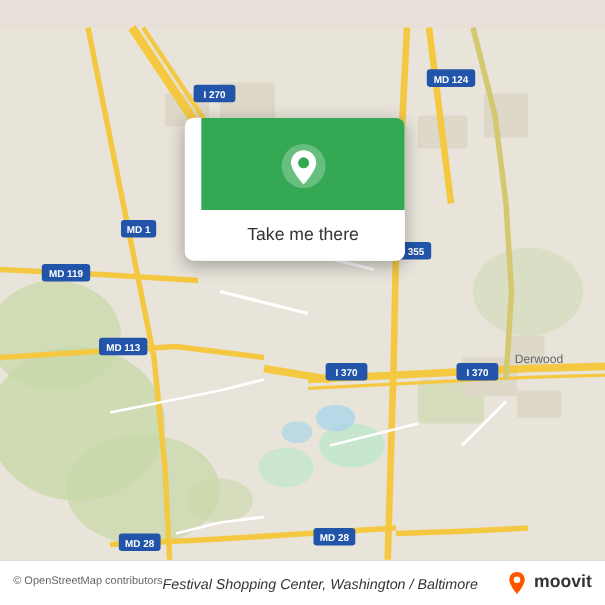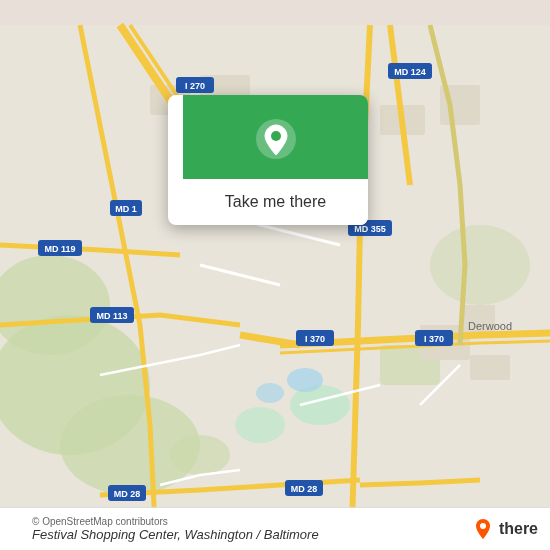--- a/index.html
+++ b/index.html
@@ -77,22 +77,20 @@
       background: white;
       padding: 8px 12px;
       display: flex;
       align-items: center;
       justify-content: space-between;
       border-top: 1px solid #ddd;
     }
 
     .footer-left {
       display: flex;
-      flex-direction: column;
-      margin-left: 20px;
     }
 
     .footer-attribution {
       font-size: 10px;
       color: #666;
     }
 
     .footer-title {
       font-size: 13px;
       color: #333;
@@ -208,21 +206,21 @@
 
     <rect x="110" y="175" width="32" height="16" rx="3" fill="#2255aa"></rect>
     <text x="126" y="187" font-size="9" fill="white" text-anchor="middle" font-family="Arial" font-weight="bold">MD 1</text>
 
     <text x="490" y="305" font-size="11" fill="#666" text-anchor="middle" font-family="Arial">Derwood</text>
 
     <ellipse cx="305" cy="355" rx="18" ry="12" fill="#aad4e8" opacity="0.8"></ellipse>
     <ellipse cx="270" cy="368" rx="14" ry="10" fill="#aad4e8" opacity="0.7"></ellipse>
   </svg>
 
-  <div class="popup-card" style="top:95px; left:168px;padding-left:15px;">
+  <div class="popup-card" style="top:107px; left:168px;padding-left:15px;">
     <div class="popup-green-area">
 
       <svg class="location-pin" viewBox="0 0 44 44" xmlns="http://www.w3.org/2000/svg">
         <circle cx="22" cy="22" r="20" fill="white" opacity="0.25"></circle>
         <path d="M22 8 C16 8 11 13 11 19 C11 26 22 38 22 38 C22 38 33 26 33 19 C33 13 28 8 22 8 Z" fill="white" stroke="white" stroke-width="1"></path>
         <circle cx="22" cy="19" r="5" fill="#34a853"></circle>
       </svg>
     </div>
     <button class="popup-button">Take me there</button>
 
@@ -233,17 +231,17 @@
       <span class="footer-attribution">© OpenStreetMap contributors</span>
       <span class="footer-title">Festival Shopping Center, Washington / Baltimore</span>
     </div>
     <div class="footer-right">
       <div class="moovit-logo">
 
         <svg class="moovit-pin" viewBox="0 0 24 24" xmlns="http://www.w3.org/2000/svg">
           <path d="M12 2 C8 2 5 5 5 9 C5 14 12 22 12 22 C12 22 19 14 19 9 C19 5 16 2 12 2 Z" fill="#ff5500"></path>
           <circle cx="12" cy="9" r="3" fill="white"></circle>
         </svg>
-        <span class="moovit-text">there</span>
+        <span class="moovit-text">moovit</span>
       </div>
     </div>
   </div>
 </div>
 
 </body></html>

